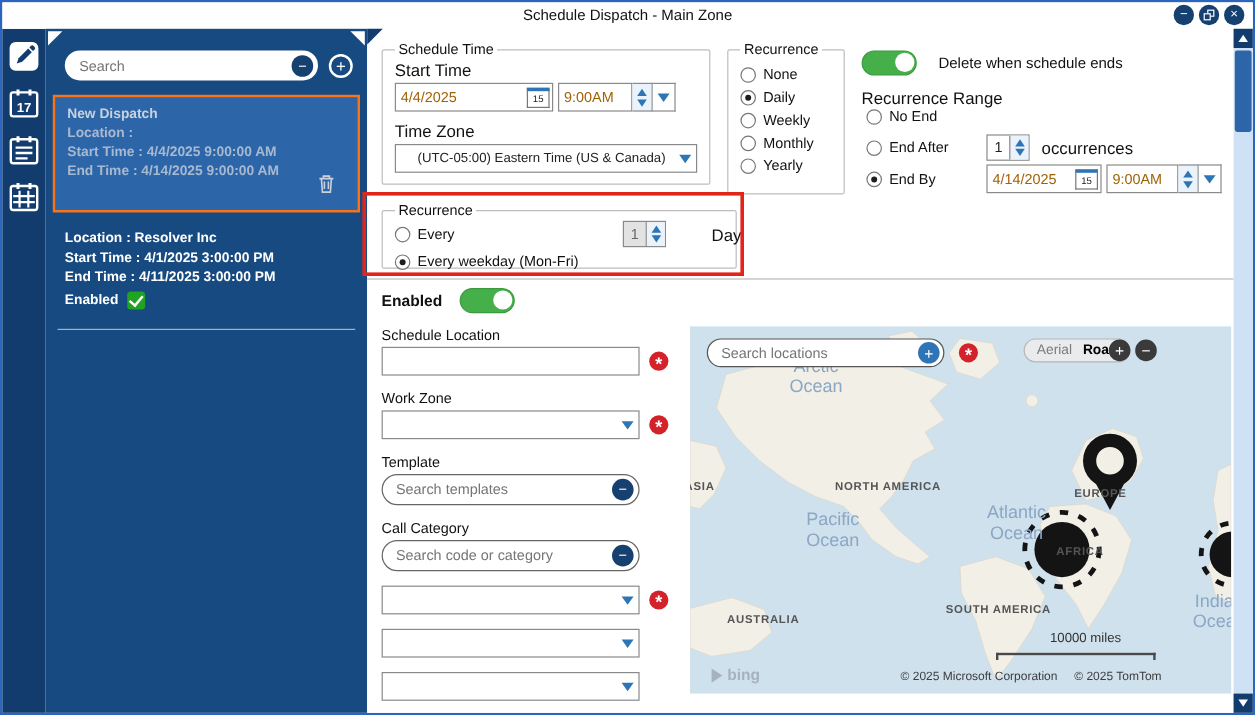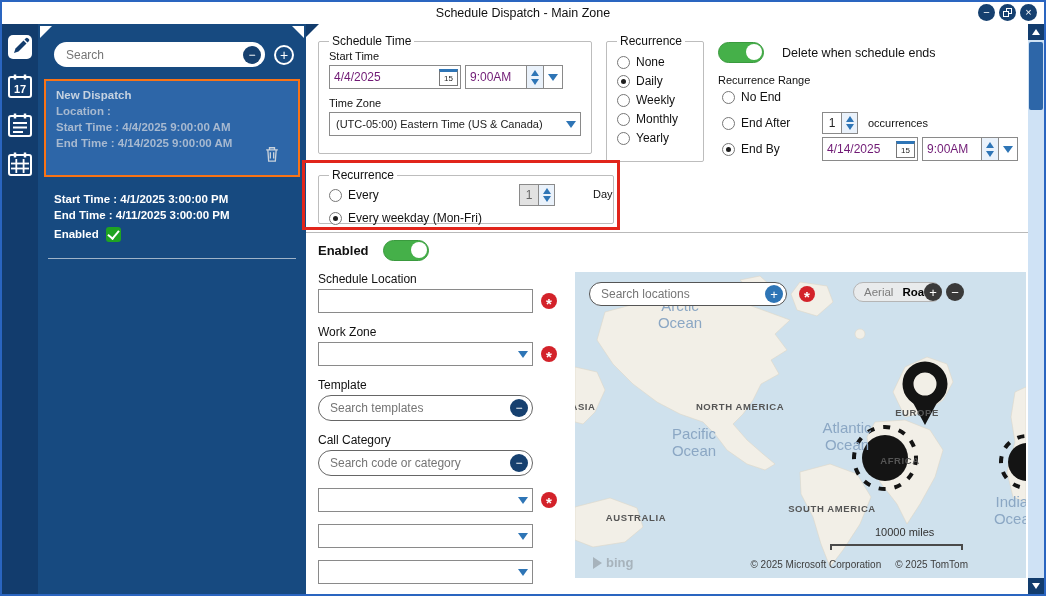--- a/index.html
+++ b/index.html
@@ -42,43 +42,43 @@
   .item-selected .line { color:#a7b9d0; }
   .item-plain { margin-top:8px; color:#fff; }
   .item-plain .title, .item-plain .line { color:#fff; }
   .trash { position:absolute; right:16px; bottom:6px; }
   .enabled-line { display:flex; align-items:center; gap:7px; margin-top:3px; color:#fff; }
   .check { width:15px; height:15px; background:#1fa321; border-radius:3px; position:relative; display:inline-block; }
   .check::after { content:""; position:absolute; left:4.5px; top:1px; width:5px; height:9px; border:solid #fff; border-width:0 2.5px 2.5px 0; transform:rotate(40deg); }
   .panel-divider { margin:10px 10px 0 10px; border-top:1px solid #9fb3c8; }
 
   
-  .lbl { font-size:11px; color:#111; }
+  .lbl { font-size:14px; color:#111; }
   fieldset.fs { position:absolute; border:1px solid #bdbdbd; border-radius:2px; padding:2px 10px 6px 10px; }
   fieldset.fs legend { font-size:12px; padding:0 3px; color:#111; }
 
   .radio-row { display:flex; align-items:center; gap:6px; font-size:12px; color:#111; }
   .radio { width:13px; height:13px; border:1px solid #777; border-radius:50%; background:#fff; display:inline-block; position:relative; flex:none; }
   .radio.checked::after { content:""; position:absolute; inset:3px; border-radius:50%; background:#1f1f1f; }
 
   .toggle { width:46px; height:21px; border-radius:11px; background:#45b049; border:1.5px solid #3a9a3e; position:relative; display:inline-block; flex:none; }
   .toggle .knob { position:absolute; right:1px; top:1px; width:16px; height:16px; border-radius:50%; background:#fff; }
 
   .tri-up-s { width:0; height:0; border:4px solid transparent; border-top:0; border-bottom:6px solid #2e75b6; }
   .tri-dn-s { width:0; height:0; border:4px solid transparent; border-bottom:0; border-top:6px solid #2e75b6; }
   .tri-dn { width:0; height:0; border:5px solid transparent; border-bottom:0; border-top:7px solid #2e75b6; }
 
   .databox { display:flex; align-items:center; border:1px solid #8a8a8a; height:24px; background:#fff; }
-  .databox input { border:none; outline:none; flex:1; min-width:0; font-size:12px; padding:0 4px; color:#701a75; background:transparent; }
+  .databox input { border:none; outline:none; flex:1; min-width:0; font-size:12px; padding:0 4px; color:#a16207; background:transparent; }
   .cal-ico { width:19px; height:17px; border:1px solid #777; border-top:3px solid #2e75b6; margin-right:2px; display:flex; align-items:center; justify-content:center; flex:none; background:#fff; }
   .cal-num { font-size:8px; color:#222; }
   .spin { width:17px; height:24px; border:1px solid #8a8a8a; border-left:none; background:#eaf2fb; display:flex; flex-direction:column; align-items:center; justify-content:space-around; padding:2px 0; flex:none; }
   .ddbtn { width:19px; height:24px; border:1px solid #8a8a8a; border-left:none; background:#fff; display:flex; align-items:center; justify-content:center; flex:none; }
 
-  .combo { display:flex; align-items:center; justify-content:space-between; border:1px solid #8a8a8a; height:24px; background:#fff; padding-left:6px; }
+  .combo { display:flex; align-items:center; justify-content:space-between; border:1px solid #8a8a8a; height:24px; background:#fff; padding-left:18px; }
   .combo .combo-text { font-size:11px; color:#222; white-space:nowrap; overflow:hidden; }
   .combo .arrow-zone { width:19px; display:flex; align-items:center; justify-content:center; flex:none; align-self:stretch; }
 
   .numspin { display:flex; align-items:stretch; border:1px solid #8a8a8a; height:22px; background:#fff; }
   .numspin .numval { width:18px; font-size:12px; color:#222; display:flex; align-items:center; justify-content:center; }
   .numspin .spin-col { width:16px; border-left:1px solid #8a8a8a; background:#eaf2fb; display:flex; flex-direction:column; align-items:center; justify-content:space-around; padding:2px 0; }
   .numspin.disabled .numval { background:#e2e2e2; color:#666; }
 
   .req { width:16px; height:16px; border-radius:50%; background:#d3222a; color:#fff; display:flex; align-items:center; justify-content:center; flex:none; }
   .req span { font-size:15px; font-weight:bold; line-height:1; margin-top:5px; }
@@ -237,20 +237,21 @@
         <div class="line">Start Time : 4/4/2025 9:00:00 AM</div>
         <div class="line">End Time : 4/14/2025 9:00:00 AM</div>
         <span class="trash">
           <svg viewBox="0 0 24 24" width="20" height="22">
             <path d="M5 7h14M9 7V4.5h6V7M7 7l1 13.5h8L17 7M10 10v7.5M14 10v7.5" stroke="#c9d2dc" stroke-width="1.6" fill="none"></path>
           </svg>
         </span>
       </div>
 
       <div class="dispatch-item item-plain">
+        <div class="line">Location : Resolver Inc</div>
         <div class="line">Start Time : 4/1/2025 3:00:00 PM</div>
         <div class="line">End Time : 4/11/2025 3:00:00 PM</div>
         <div class="enabled-line">
           <span>Enabled</span>
           <span class="check"></span>
         </div>
       </div>
       <div class="panel-divider"></div>
     </div>
 

